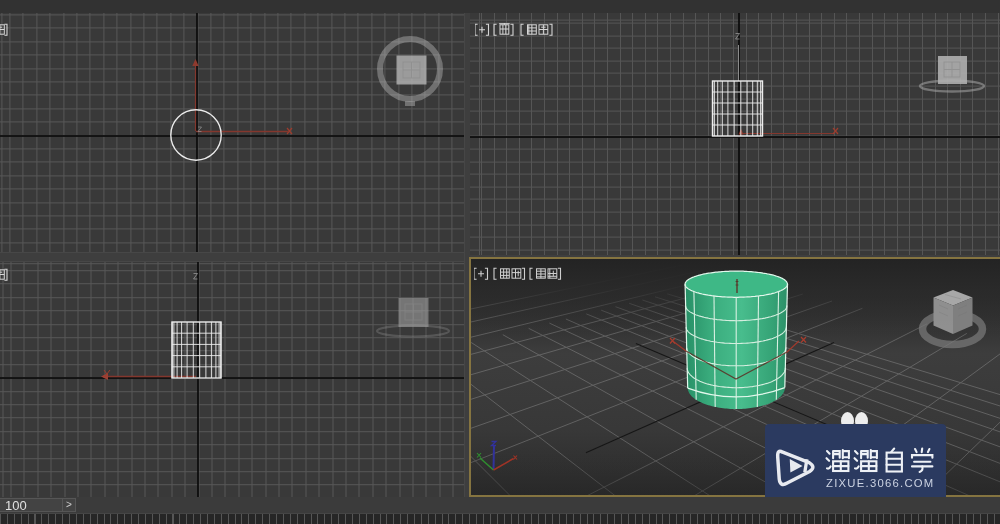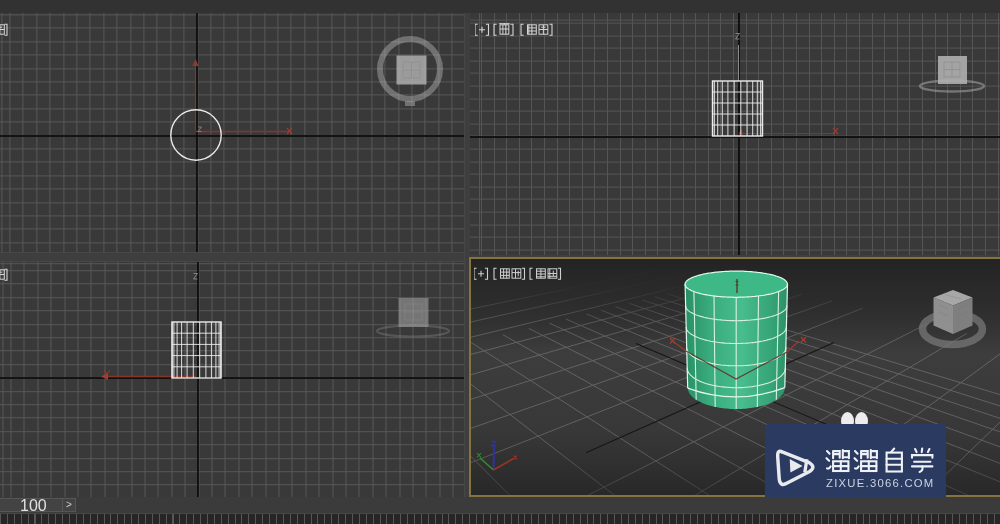--- a/index.html
+++ b/index.html
@@ -332,15 +332,15 @@
     </g>
     <g stroke="#eef1f6" stroke-width="2.1" fill="none" stroke-linecap="round">
       <path d="M150.1 25.0 l1.5 3.1 M157.2 24.5 l-0.5 3.6 M164.4 25.0 l-1.5 3.1"></path>
       <path d="M147.0 33.7 v-2.6 h20.4 v2.6"></path>
       <path d="M149.1 37.8 h16.3 M147.0 42.4 h20.4"></path>
       <path d="M157.2 42.4 q1.5 4.1 -2.6 5.6"></path>
     </g>
     <text x="61" y="62.5" font-family="Liberation Sans,sans-serif" font-size="11.3" letter-spacing="1.25" fill="#ccd3e2">ZIXUE.3066.COM</text>
   </svg>
 <div class="abs" style="left:0;top:497px;width:1000px;height:16px;background:#3b3b3b;"></div>
-<div class="abs" style="left:0;top:498px;width:69px;height:14px;background:#434343;border:1px solid #565656;border-left:none;box-sizing:border-box;color:#e0e0e0;font-size:16px;line-height:13px;padding-left:20px;">100</div>
+<div class="abs" style="left:0;top:498px;width:69px;height:14px;background:#434343;border:1px solid #565656;border-left:none;box-sizing:border-box;color:#e0e0e0;font-size:13px;line-height:13px;padding-left:5px;">100</div>
 <div class="abs" style="left:62px;top:498px;width:14px;height:14px;background:#434343;border:1px solid #565656;box-sizing:border-box;color:#cfcfcf;font-size:10px;line-height:12px;text-align:center;">&gt;</div>
 <div class="abs" style="left:0;top:513px;width:1000px;height:11px;background:#262626;
 background-image:repeating-linear-gradient(to right,#565656 0 1px,transparent 1px 6.9px);border-top:1px solid #454545;box-sizing:border-box;"></div>
 </body></html>

